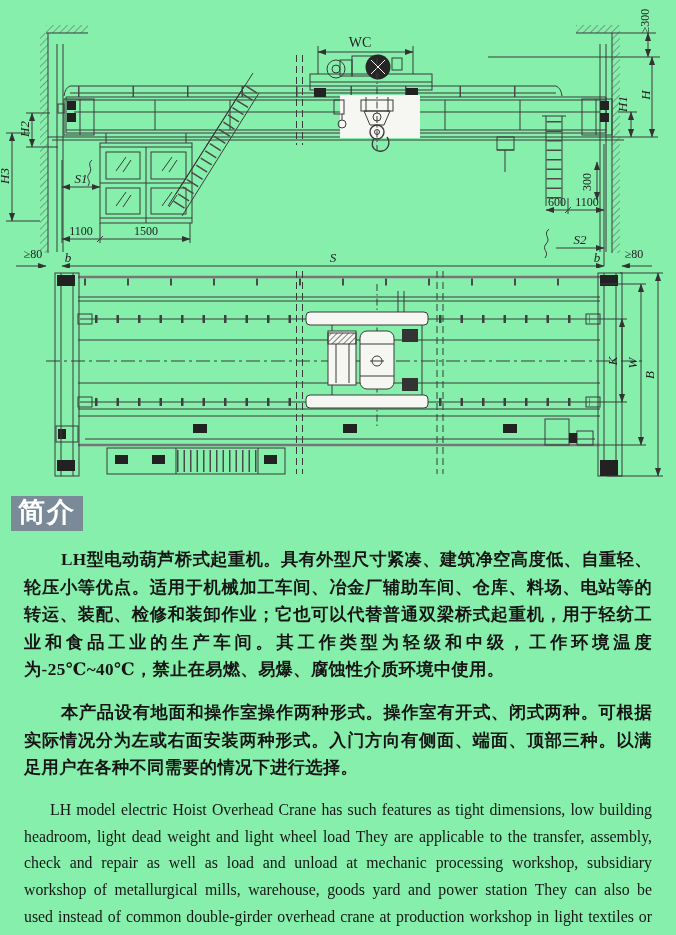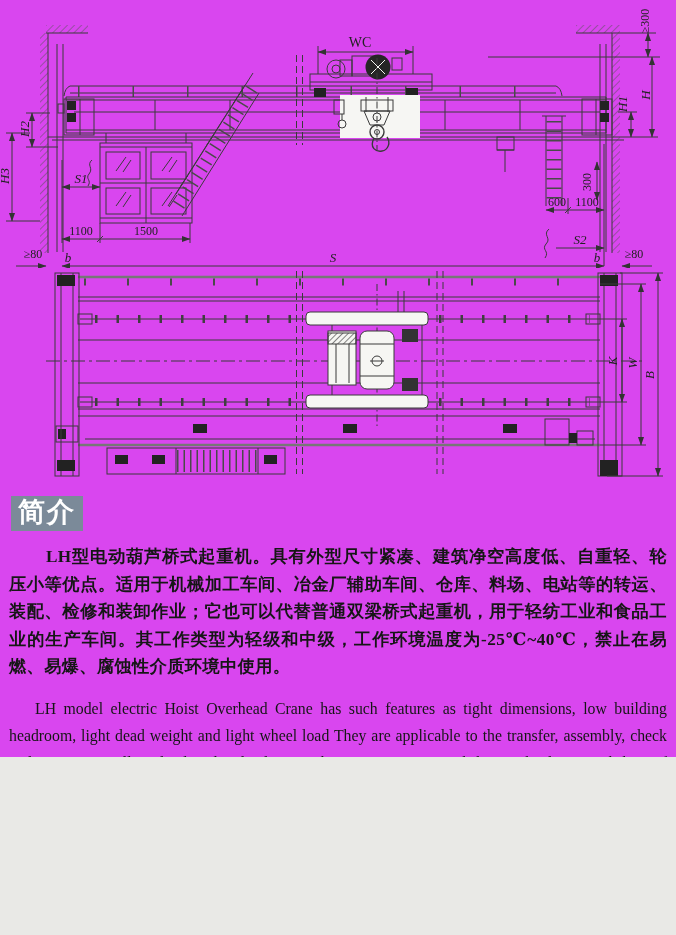--- a/index.html
+++ b/index.html
@@ -1,32 +1,32 @@
 <!DOCTYPE html>
 <html><head>
 <meta charset="utf-8">
 <style>
   html,body{margin:0;padding:0;background:#e9e9e6;}
   .page{
-    position:relative;width:676px;height:757px;margin:0 auto;
-    background:#d946ef;overflow:hidden;
+    position:relative;width:676px;height:935px;margin:0 auto;
+    background:#86efac;overflow:hidden;
     font-family:"Liberation Serif","DejaVu Serif",serif;color:#161616;
   }
   svg{display:block}
   .dwg{position:absolute;left:0;}
   #elev{top:0;}
   #plan{top:268px;}
   .intro{position:absolute;left:0;top:492px;width:676px;padding:0 9px;box-sizing:border-box;}
   .intro-heading{display:flex;align-items:flex-end;margin:4px 0 12px 2px;}
   .zh-box{
     display:inline-block;background:#7b8a99;color:#ffffff;
     font-weight:700;font-size:27px;line-height:1;padding:3px 7px 5px;letter-spacing:2px;
   }
   .en-heading{font-weight:700;font-size:17.5px;margin-left:9px;padding-bottom:1px;letter-spacing:.3px;}
-  p{margin:0;}
+  p{margin:15px;}
   .zh{
     font-weight:700;font-size:17.2px;line-height:27.6px;text-align:justify;
     text-indent:2.15em;letter-spacing:.4px;
   }
   .en{
     font-size:15.8px;line-height:26.8px;text-align:justify;text-indent:26px;
     word-spacing:1px;
   }
   .en.first{margin-top:15px;}
   
@@ -351,16 +351,17 @@
     <text class="dlet" x="617" y="93" text-anchor="middle" transform="rotate(-90 617 93)">K</text>
     <text class="dlet" x="637" y="95" text-anchor="middle" transform="rotate(-90 637 95)">W</text>
     <text class="dlet" x="654" y="107" text-anchor="middle" transform="rotate(-90 654 107)">B</text>
   </svg>
 
   <div class="intro">
     <div class="intro-heading">
       <span class="zh-box">简介</span>
     </div>
     <p class="zh">LH型电动葫芦桥式起重机。具有外型尺寸紧凑、建筑净空高度低、自重轻、轮压小等优点。适用于机械加工车间、冶金厂辅助车间、仓库、料场、电站等的转运、装配、检修和装卸作业；它也可以代替普通双梁桥式起重机，用于轻纺工业和食品工业的生产车间。其工作类型为轻级和中级，工作环境温度为-25℃~40℃，禁止在易燃、易爆、腐蚀性介质环境中使用。</p>
+    <p class="zh">本产品设有地面和操作室操作两种形式。操作室有开式、闭式两种。可根据实际情况分为左或右面安装两种形式。入门方向有侧面、端面、顶部三种。以满足用户在各种不同需要的情况下进行选择。</p>
     <p class="en first">LH model electric Hoist Overhead Crane has such features as tight dimensions, low building headroom, light dead weight and light wheel load They are applicable to the transfer, assembly, check and repair as well as load and unload at mechanic processing workshop, subsidiary workshop of metallurgical mills, warehouse, goods yard and power station They can also be used instead of common double-girder overhead crane at production workshop in light textiles or food industry. It has two kinds of classification, that is, light and medium The working ambient temperature is generally -25℃ ~ 40℃.It is forbidden to work in environment with combustible, explosive or corrosive media.</p>
 
   </div>
 </div>
 
 </body></html>

